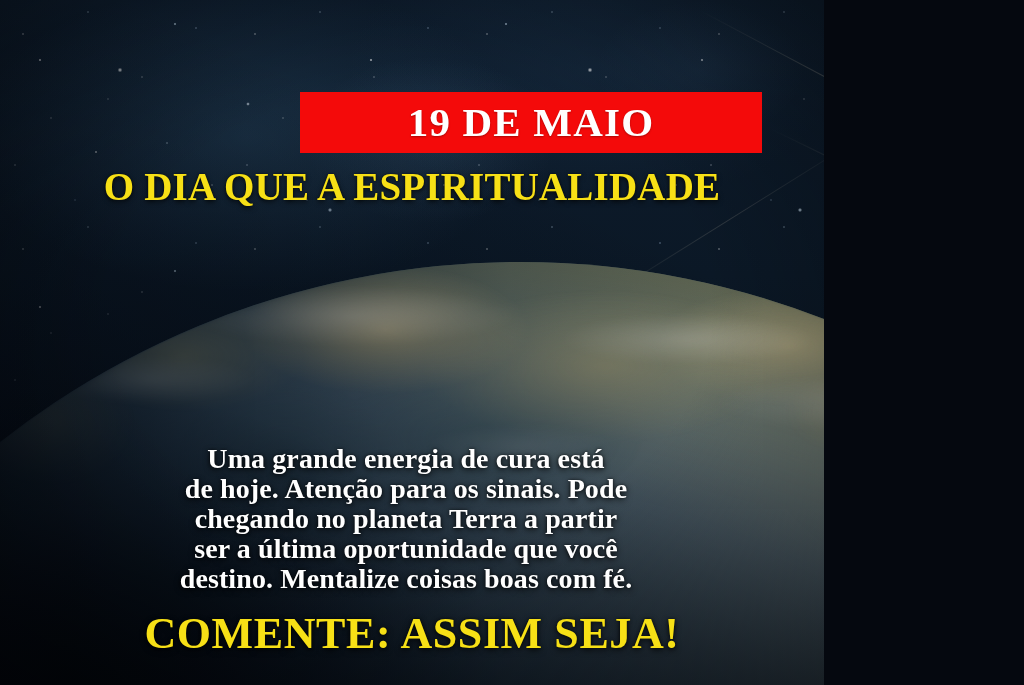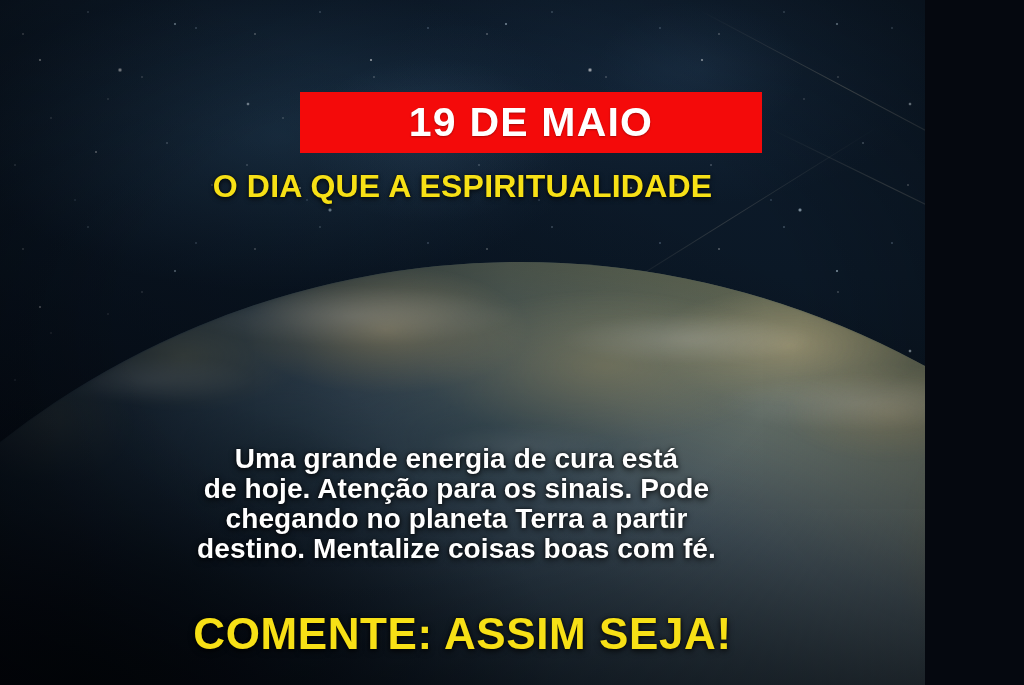--- a/index.html
+++ b/index.html
@@ -1,23 +1,23 @@
 <!DOCTYPE html>
 <html><head>
 <meta charset="utf-8">
 <title>19 de Maio</title>
 <style>
   * { margin:0; padding:0; box-sizing:border-box; }
   html,body { width:1024px; height:685px; overflow:hidden; background:#05080f; }
 
   .poster{
     position:relative;
-    width:925px; height:685px;
+    width:824px; height:685px;
     overflow:hidden;
-    font-family:Liberation Sans, sans-serif;
+    font-family:Liberation Serif, serif;
     background:
       radial-gradient(ellipse 70% 55% at 18% 8%,  rgba(30,58,82,0.55) 0%, rgba(10,20,34,0) 70%),
       radial-gradient(ellipse 60% 50% at 88% 14%, rgba(22,44,66,0.45) 0%, rgba(8,16,28,0) 72%),
       linear-gradient(175deg, #0d1a2a 0%, #0a1420 45%, #060c16 100%);
   }
 
   
   .space{
     position:absolute; inset:0;
     background:
@@ -196,21 +196,21 @@
     line-height:1;
     white-space:nowrap;
     text-shadow:0 1px 2px rgba(0,0,0,.30);
   }
 
   .headline{
     position:absolute;
     left:0; right:0; top:166px;
     text-align:center;
     color:#F7E016;
-    font-size:32px;
+    font-size:39px;
     font-weight:bold;
     line-height:41px;
     letter-spacing:.2px;
     text-shadow:0 2px 5px rgba(0,0,0,.70), 0 0 2px rgba(0,0,0,.55);
     padding:0 24px;
   }
   .headline span{ display:block; }
 
   .body-copy{
     position:absolute;
@@ -272,19 +272,20 @@
     </div>
 
     <div class="headline" style="color: rgb(247, 224, 22);">
       <span>O DIA QUE A ESPIRITUALIDADE</span>
     </div>
 
     <div class="body-copy" style="color: rgb(255, 255, 255);">
       <span>Uma grande energia de cura está</span>
       <span>de hoje. Atenção para os sinais. Pode</span>
       <span>chegando no planeta Terra a partir</span>
+      <span>ser a última oportunidade que você</span>
       <span>destino. Mentalize coisas boas com fé.</span>
     </div>
 
     <div class="cta" style="color: rgb(247, 224, 22);">COMENTE: ASSIM SEJA!</div>
 
   </div>
 </div>
 
 </body></html>

